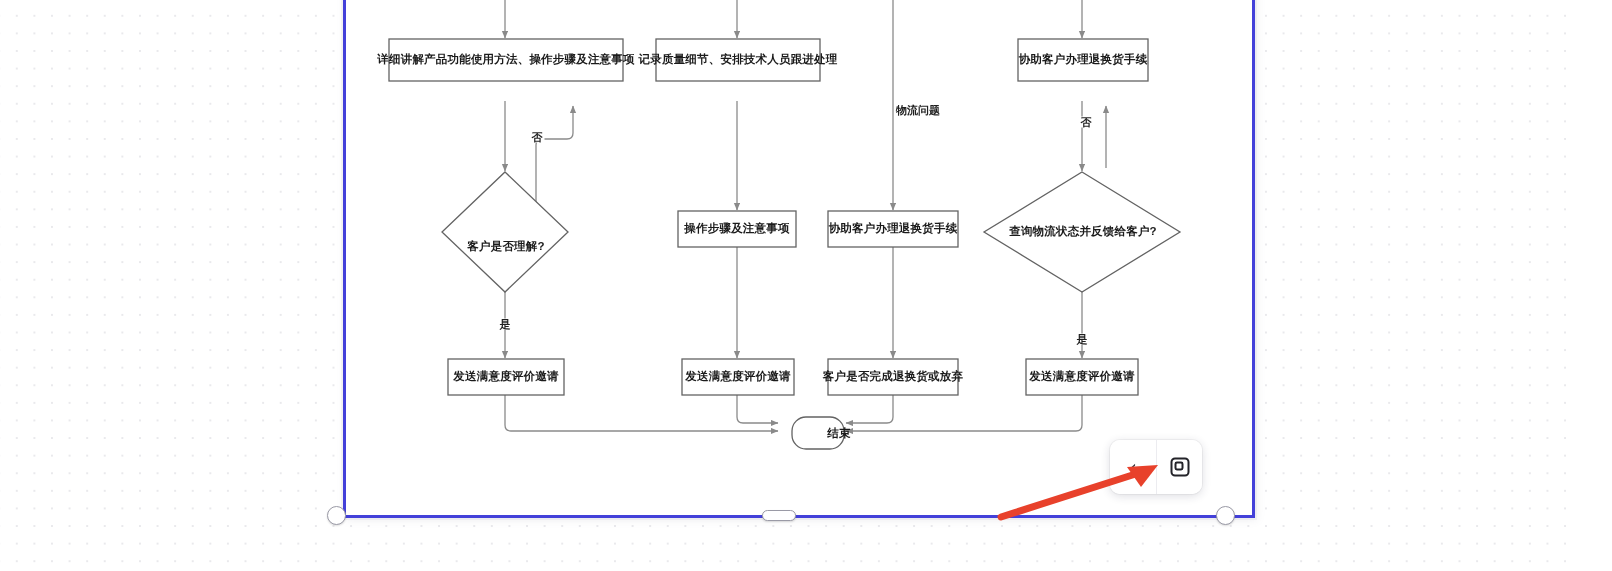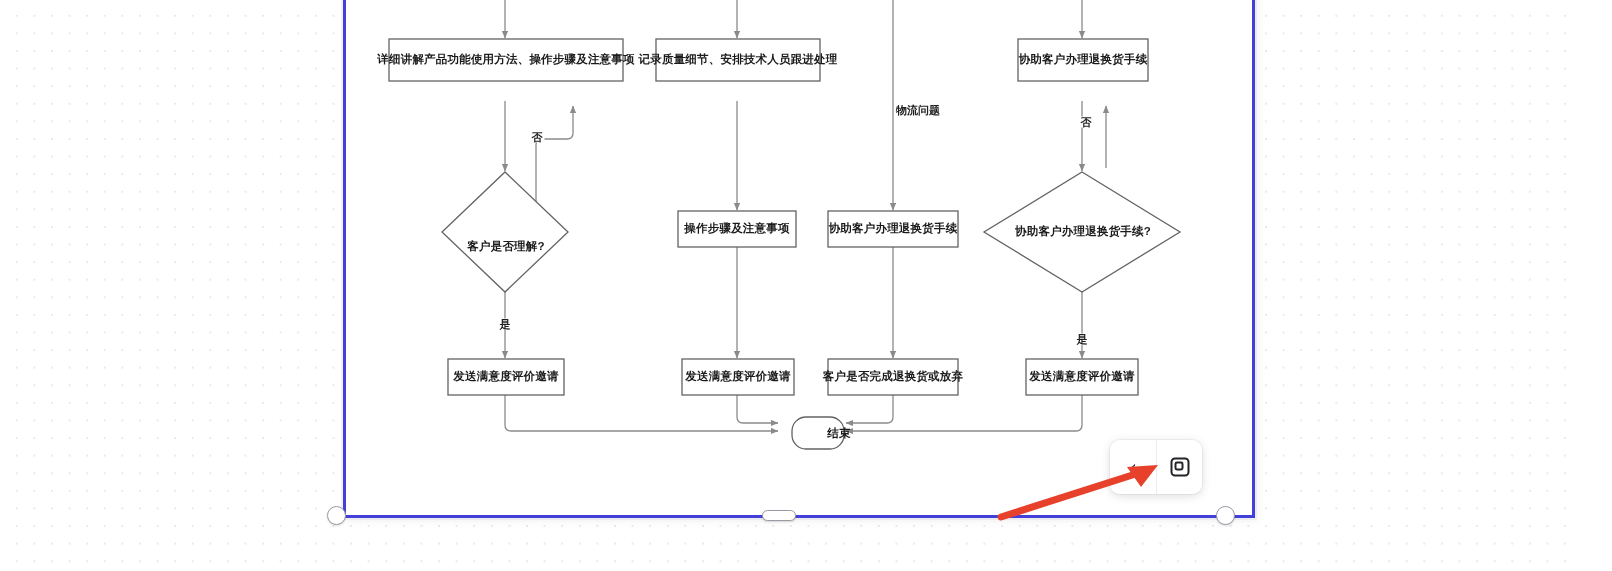--- a/index.html
+++ b/index.html
@@ -195,21 +195,21 @@
         </g>
       </svg>
 
       <div class="node-label" style="left:160px;  top:117px;">详细讲解产品功能使用方法、操作步骤及注意事项</div>
       <div class="node-label" style="left:392px;  top:117px;">记录质量细节、安排技术人员跟进处理</div>
 
       <div class="node-label" style="left:737px;  top:117px;text-align:right;">协助客户办理退换货手续</div>
       <div class="node-label" style="left:160px;  top:304px;">客户是否理解?</div>
       <div class="node-label" style="left:391px;  top:286px;">操作步骤及注意事项</div>
       <div class="node-label" style="left:547px;  top:286px;">协助客户办理退换货手续</div>
-      <div class="node-label" style="left:737px;  top:289px;">协助客户办理退换货手续?</div>
+      <div class="node-label" style="left:737px;  top:289px;">查询物流状态并反馈给客户?</div>
       <div class="node-label" style="left:160px;  top:434px;">发送满意度评价邀请</div>
       <div class="node-label" style="left:392px;  top:434px;">发送满意度评价邀请</div>
       <div class="node-label" style="left:547px;  top:434px;">客户是否完成退换货或放弃</div>
       <div class="node-label" style="left:736px;  top:434px;">发送满意度评价邀请</div>
       <div class="node-label" style="left:471px;  top:491px;padding-left:44px;">结束</div>
 
       <div class="edge-label" style="left:191px; top:194px;">否</div>
       <div class="edge-label" style="left:547px; top:167px;margin-left:25px;">物流问题</div>
       <div class="edge-label" style="left:740px; top:179px;">否</div>
       <div class="edge-label" style="left:159px; top:381px;">是</div>

